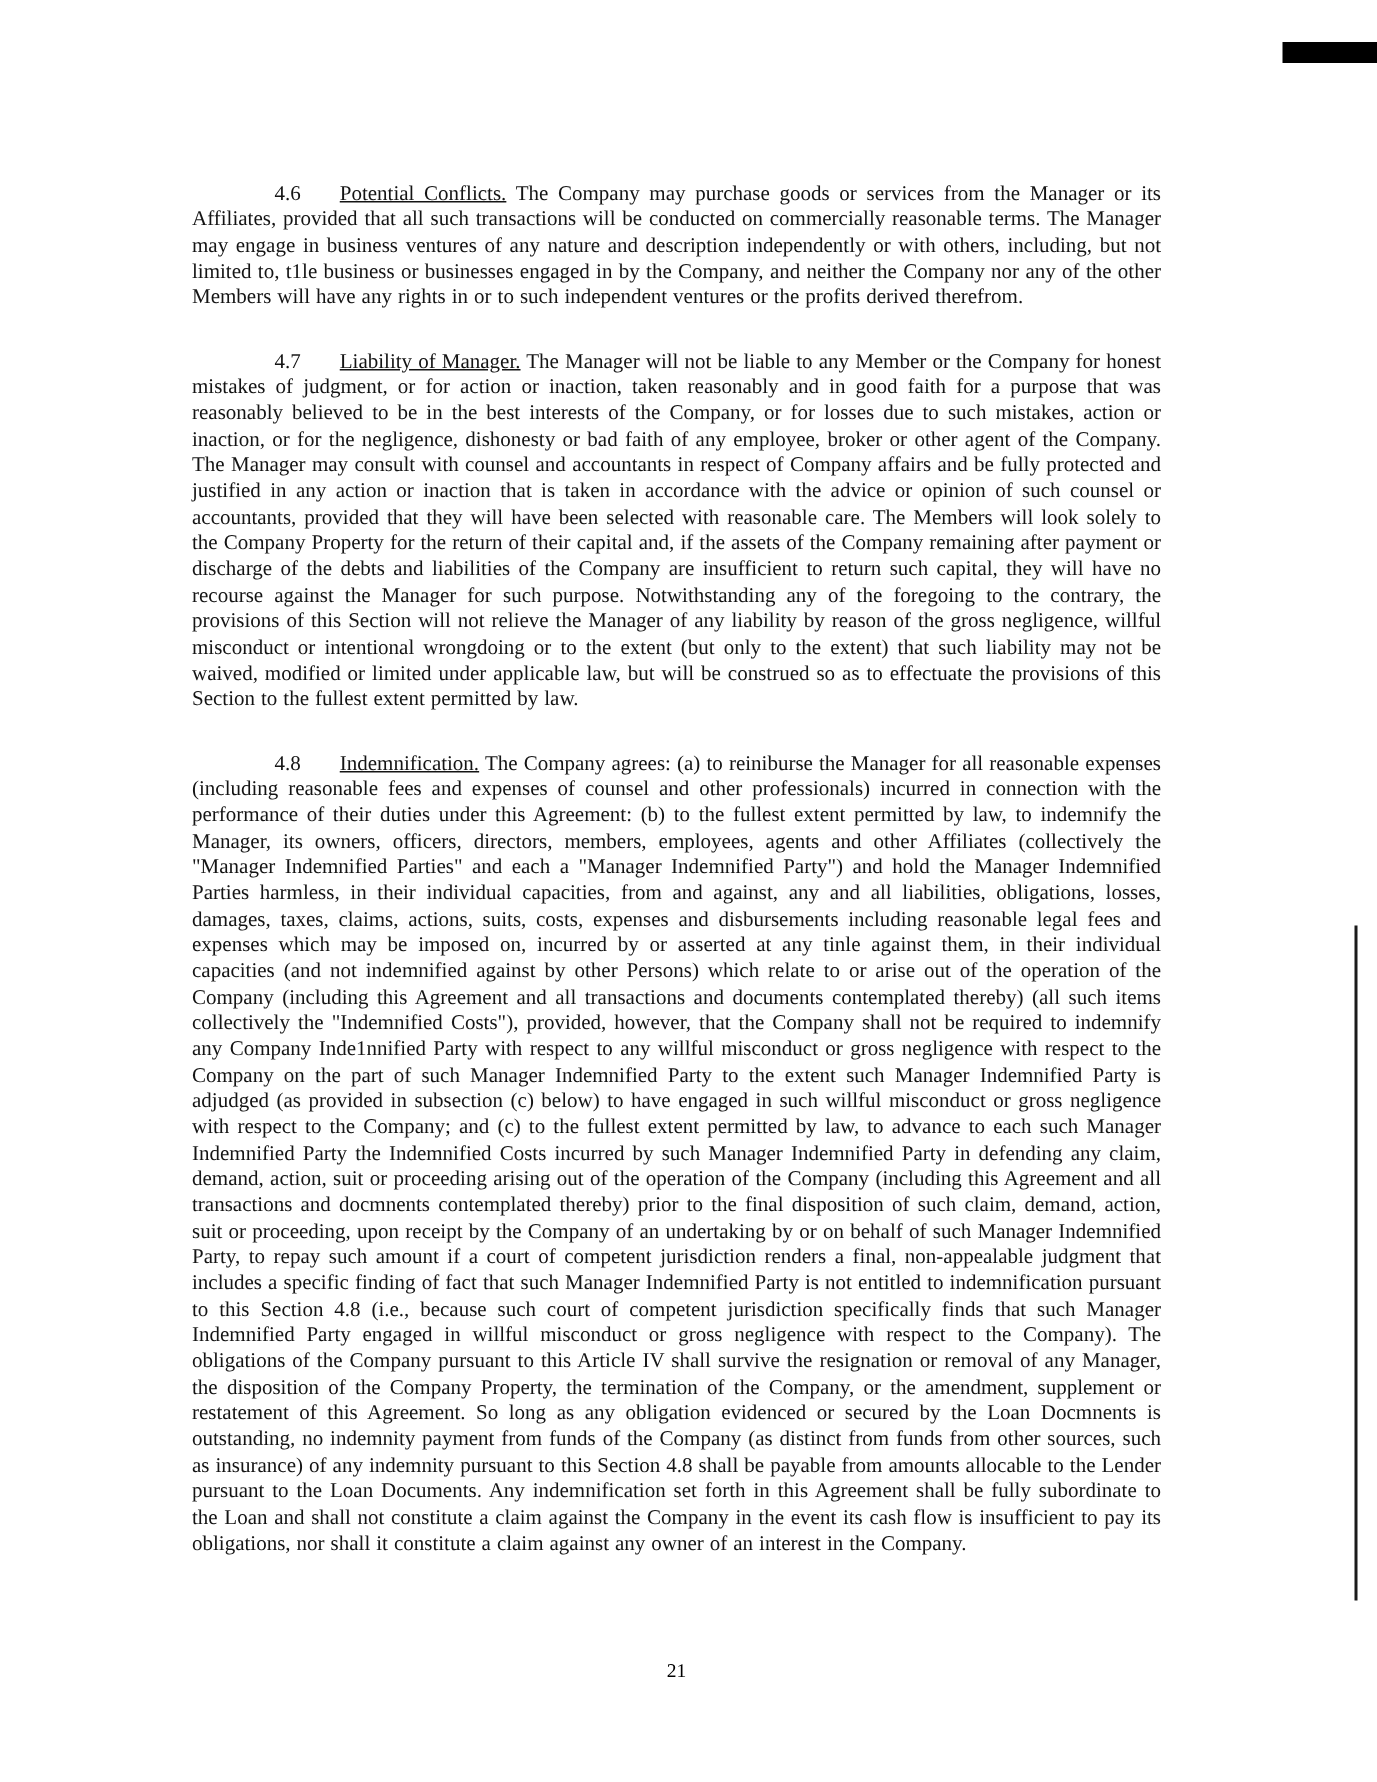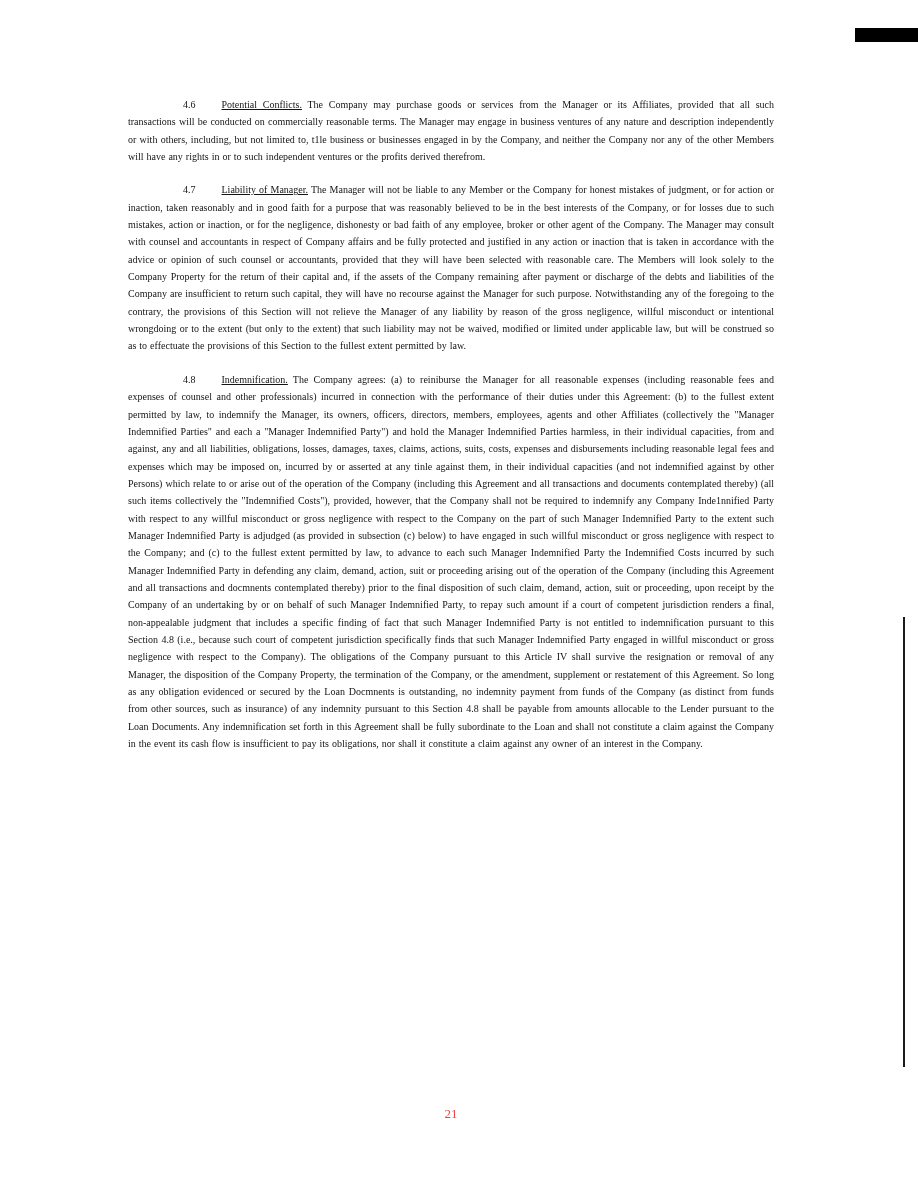--- a/index.html
+++ b/index.html
@@ -13,46 +13,47 @@
     color: #141414;
     overflow: hidden;
   }
   .content {
     position: absolute;
     left: 128px;
     top: 96px;
     width: 646px;
   }
   .para {
-    font-size: 10px;
+    font-size: 14px;
     line-height: 17.35px;
     text-align: justify;
     margin-bottom: 16px;
     word-spacing: 0.5px;
+    margin-top: 25px;
   }
   .indent {
     display: inline-block;
     width: 55px;
     height: 1px;
   }
   .tab {
     display: inline-block;
     width: 26px;
     height: 1px;
   }
   .heading { text-decoration: underline; }
   .seg-b { font-weight: normal; }
   .page-number {
     position: absolute;
     top: 1106px;
     left: 128px;
     width: 646px;
     text-align: center;
     font-size: 13px;
-    color: #ef4444;
+    color: #000000;
   }
   .artifact-bar {
     position: absolute;
     top: 28px;
     right: 0;
     width: 63px;
     height: 14px;
     background: #000000;
   }
   .artifact-line {

